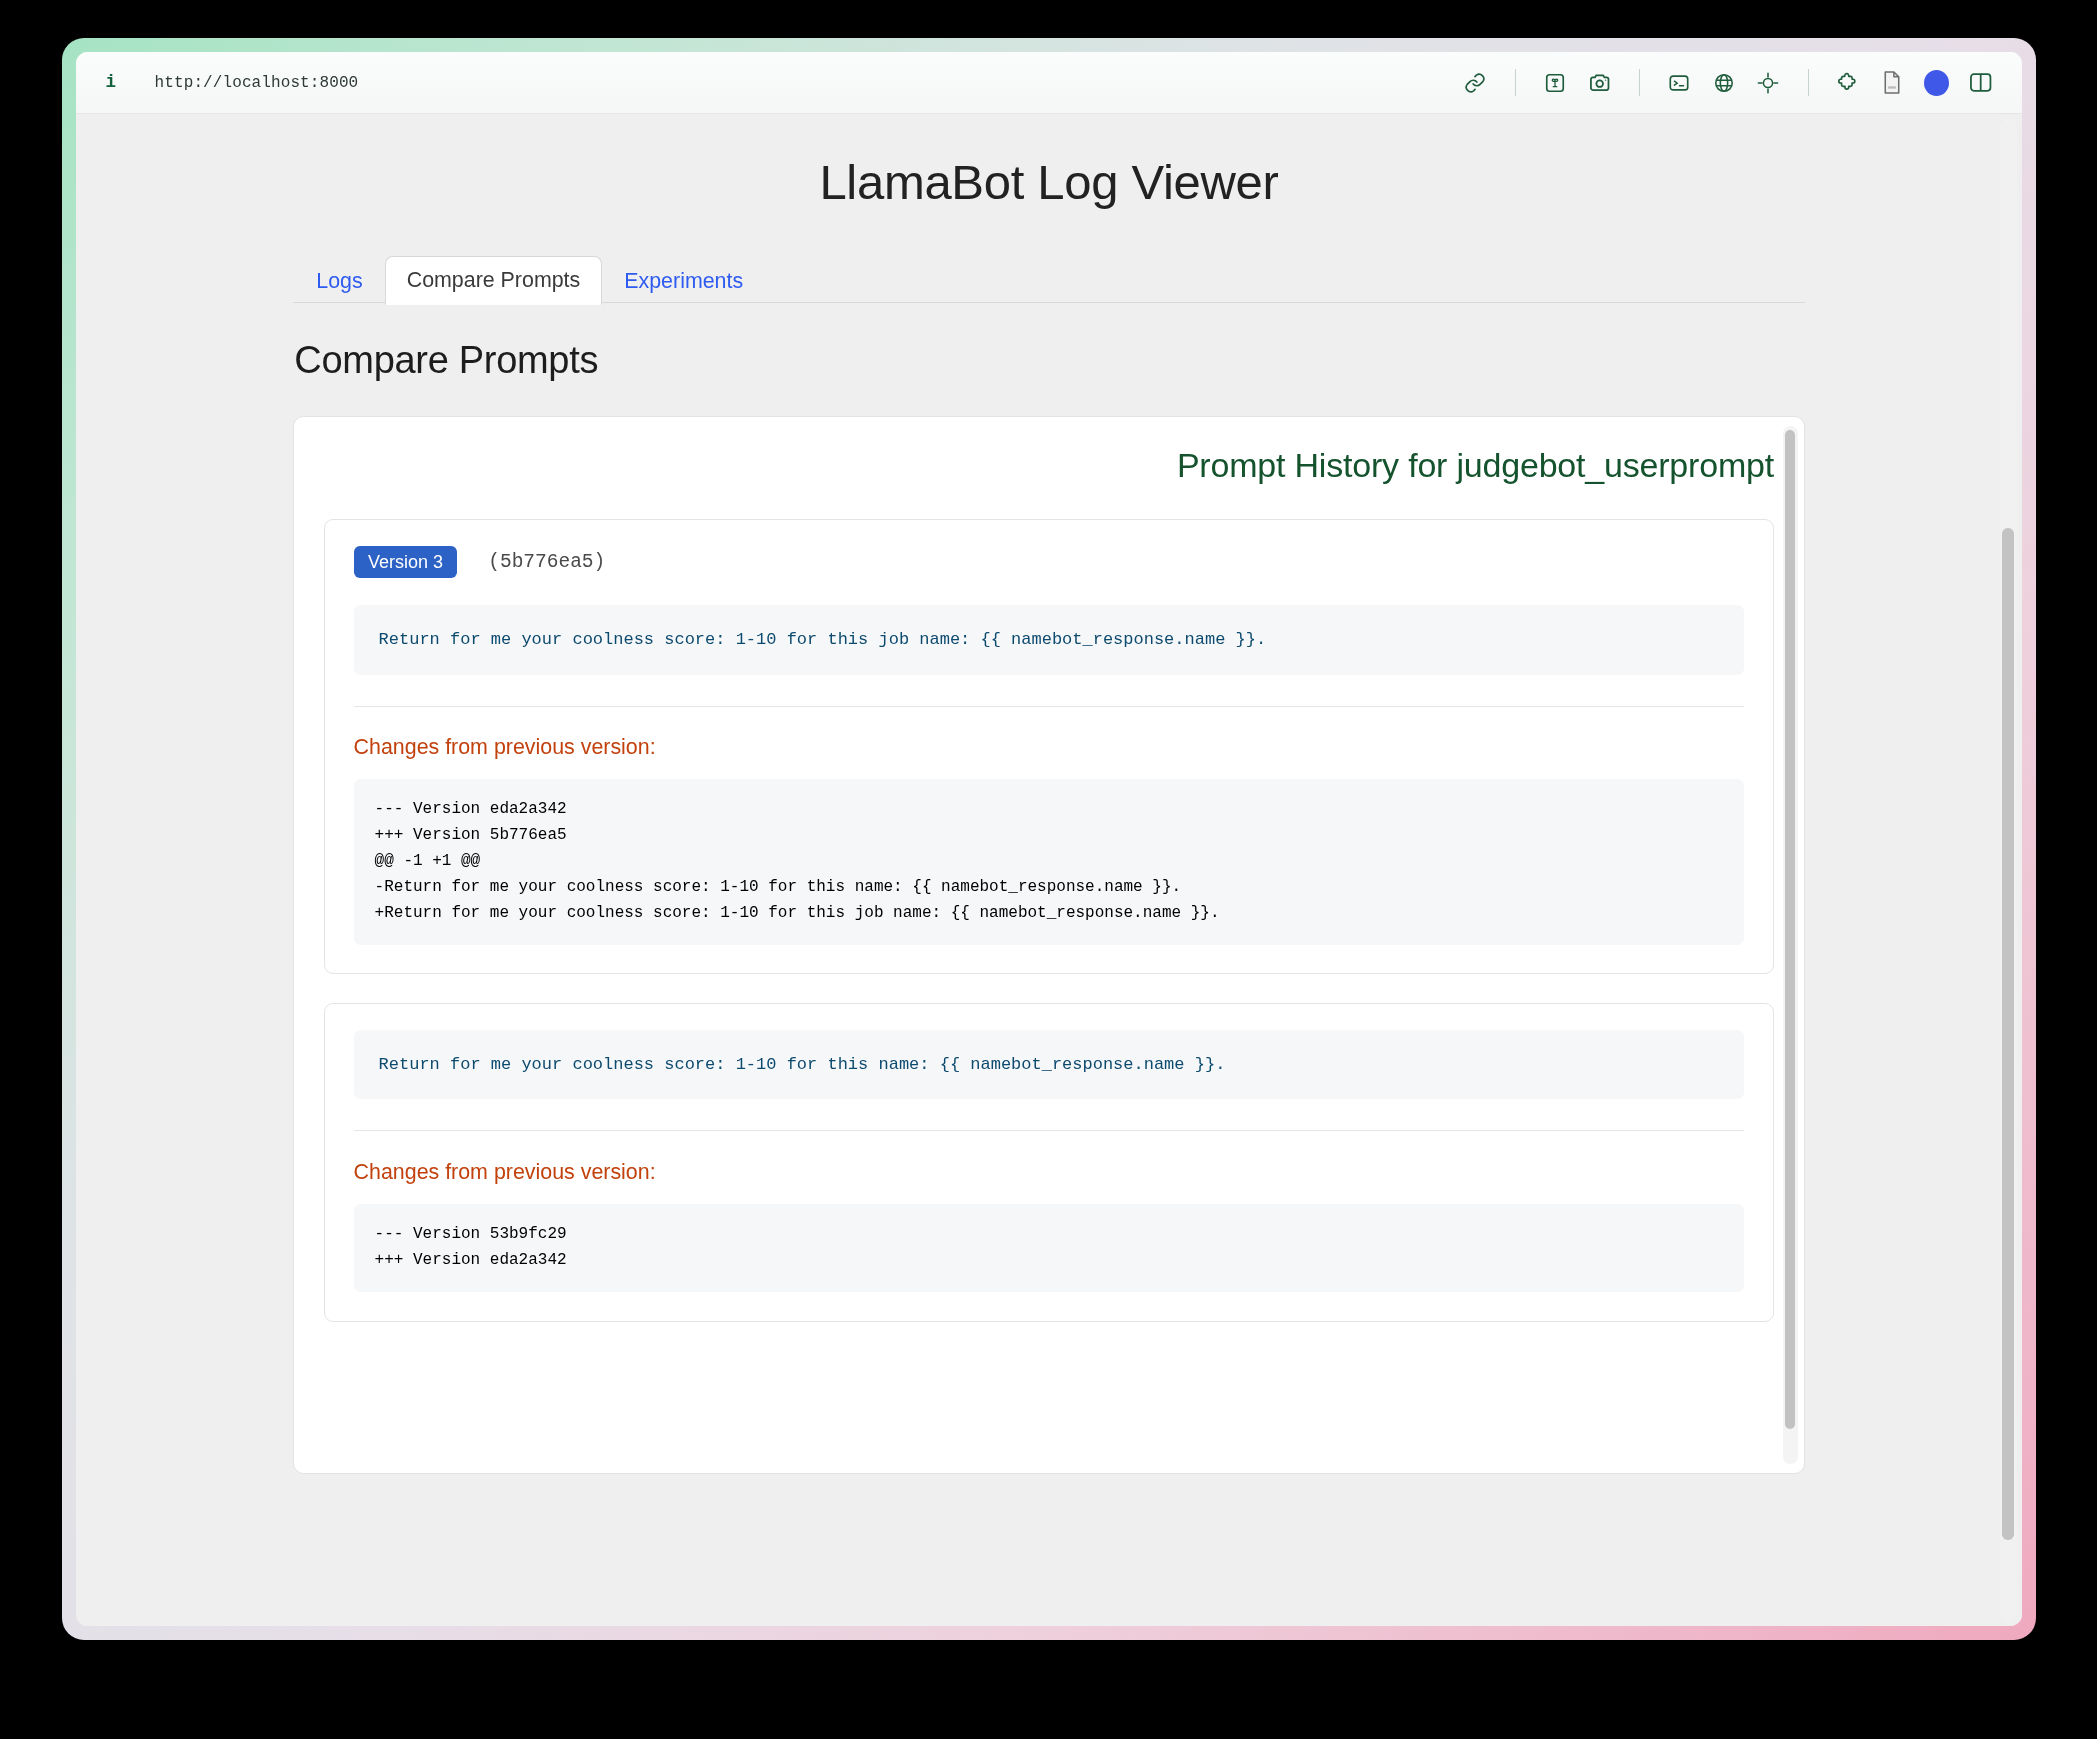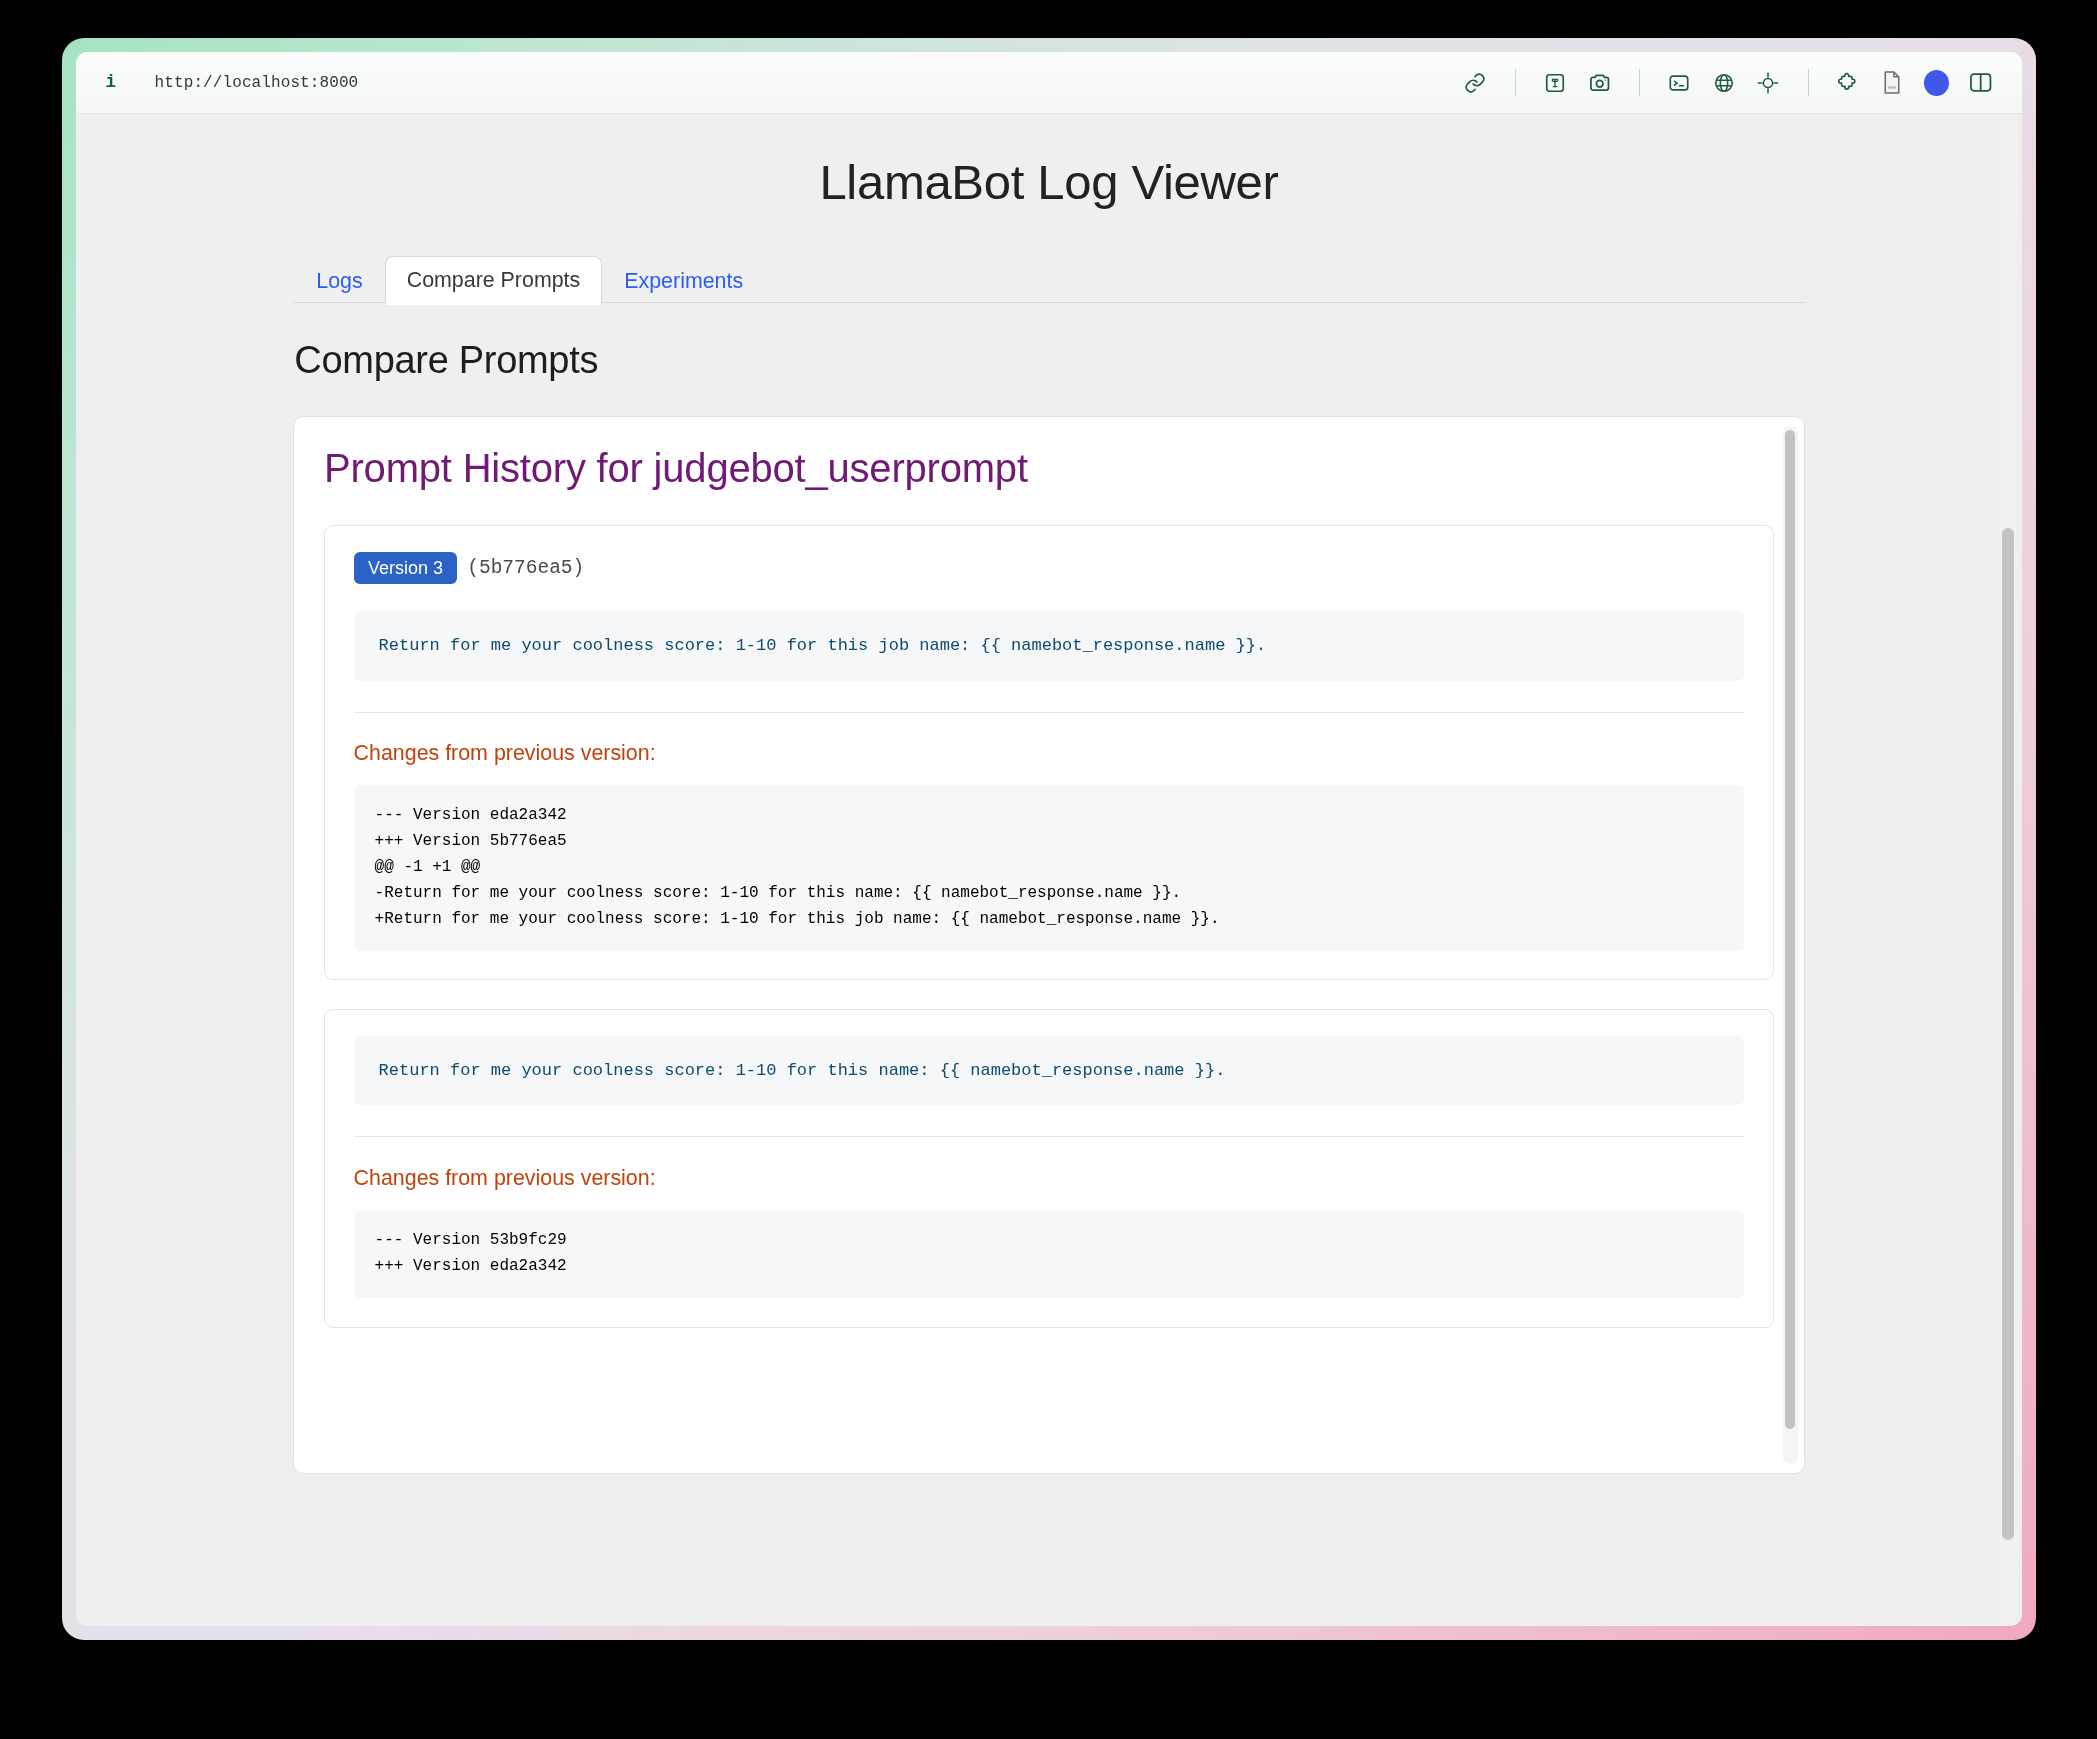--- a/index.html
+++ b/index.html
@@ -194,38 +194,39 @@
     position: relative;
     overflow: hidden;
   }
   .history-scroll {
     position: absolute;
     inset: 0;
     padding: 28.6px 30px 0 30px;
     overflow: hidden;
   }
   .panel-heading {
-    font-size: 40px;
+    font-size: 34px;
     font-weight: normal;
-    color: #701a75;
+    color: #14532d;
     margin-bottom: 34px;
     letter-spacing: -0.2px;
+    text-align: right;
   }
 
   .version-card {
     border: 0.6px solid #e4e4e4;
     border-radius: 9px;
     padding: 26px 28.6px 28.6px 28.6px;
     margin-bottom: 28.6px;
     background: #ffffff;
   }
   .version-head {
     display: flex;
     align-items: center;
-    gap: 10px;
+    gap: 31px;
     margin-bottom: 27px;
   }
   .badge {
     background: #2c62c6;
     color: #ffffff;
     font-size: 18px;
     padding: 7.1px 14.3px;
     border-radius: 5.8px;
     line-height: 1;
   }

